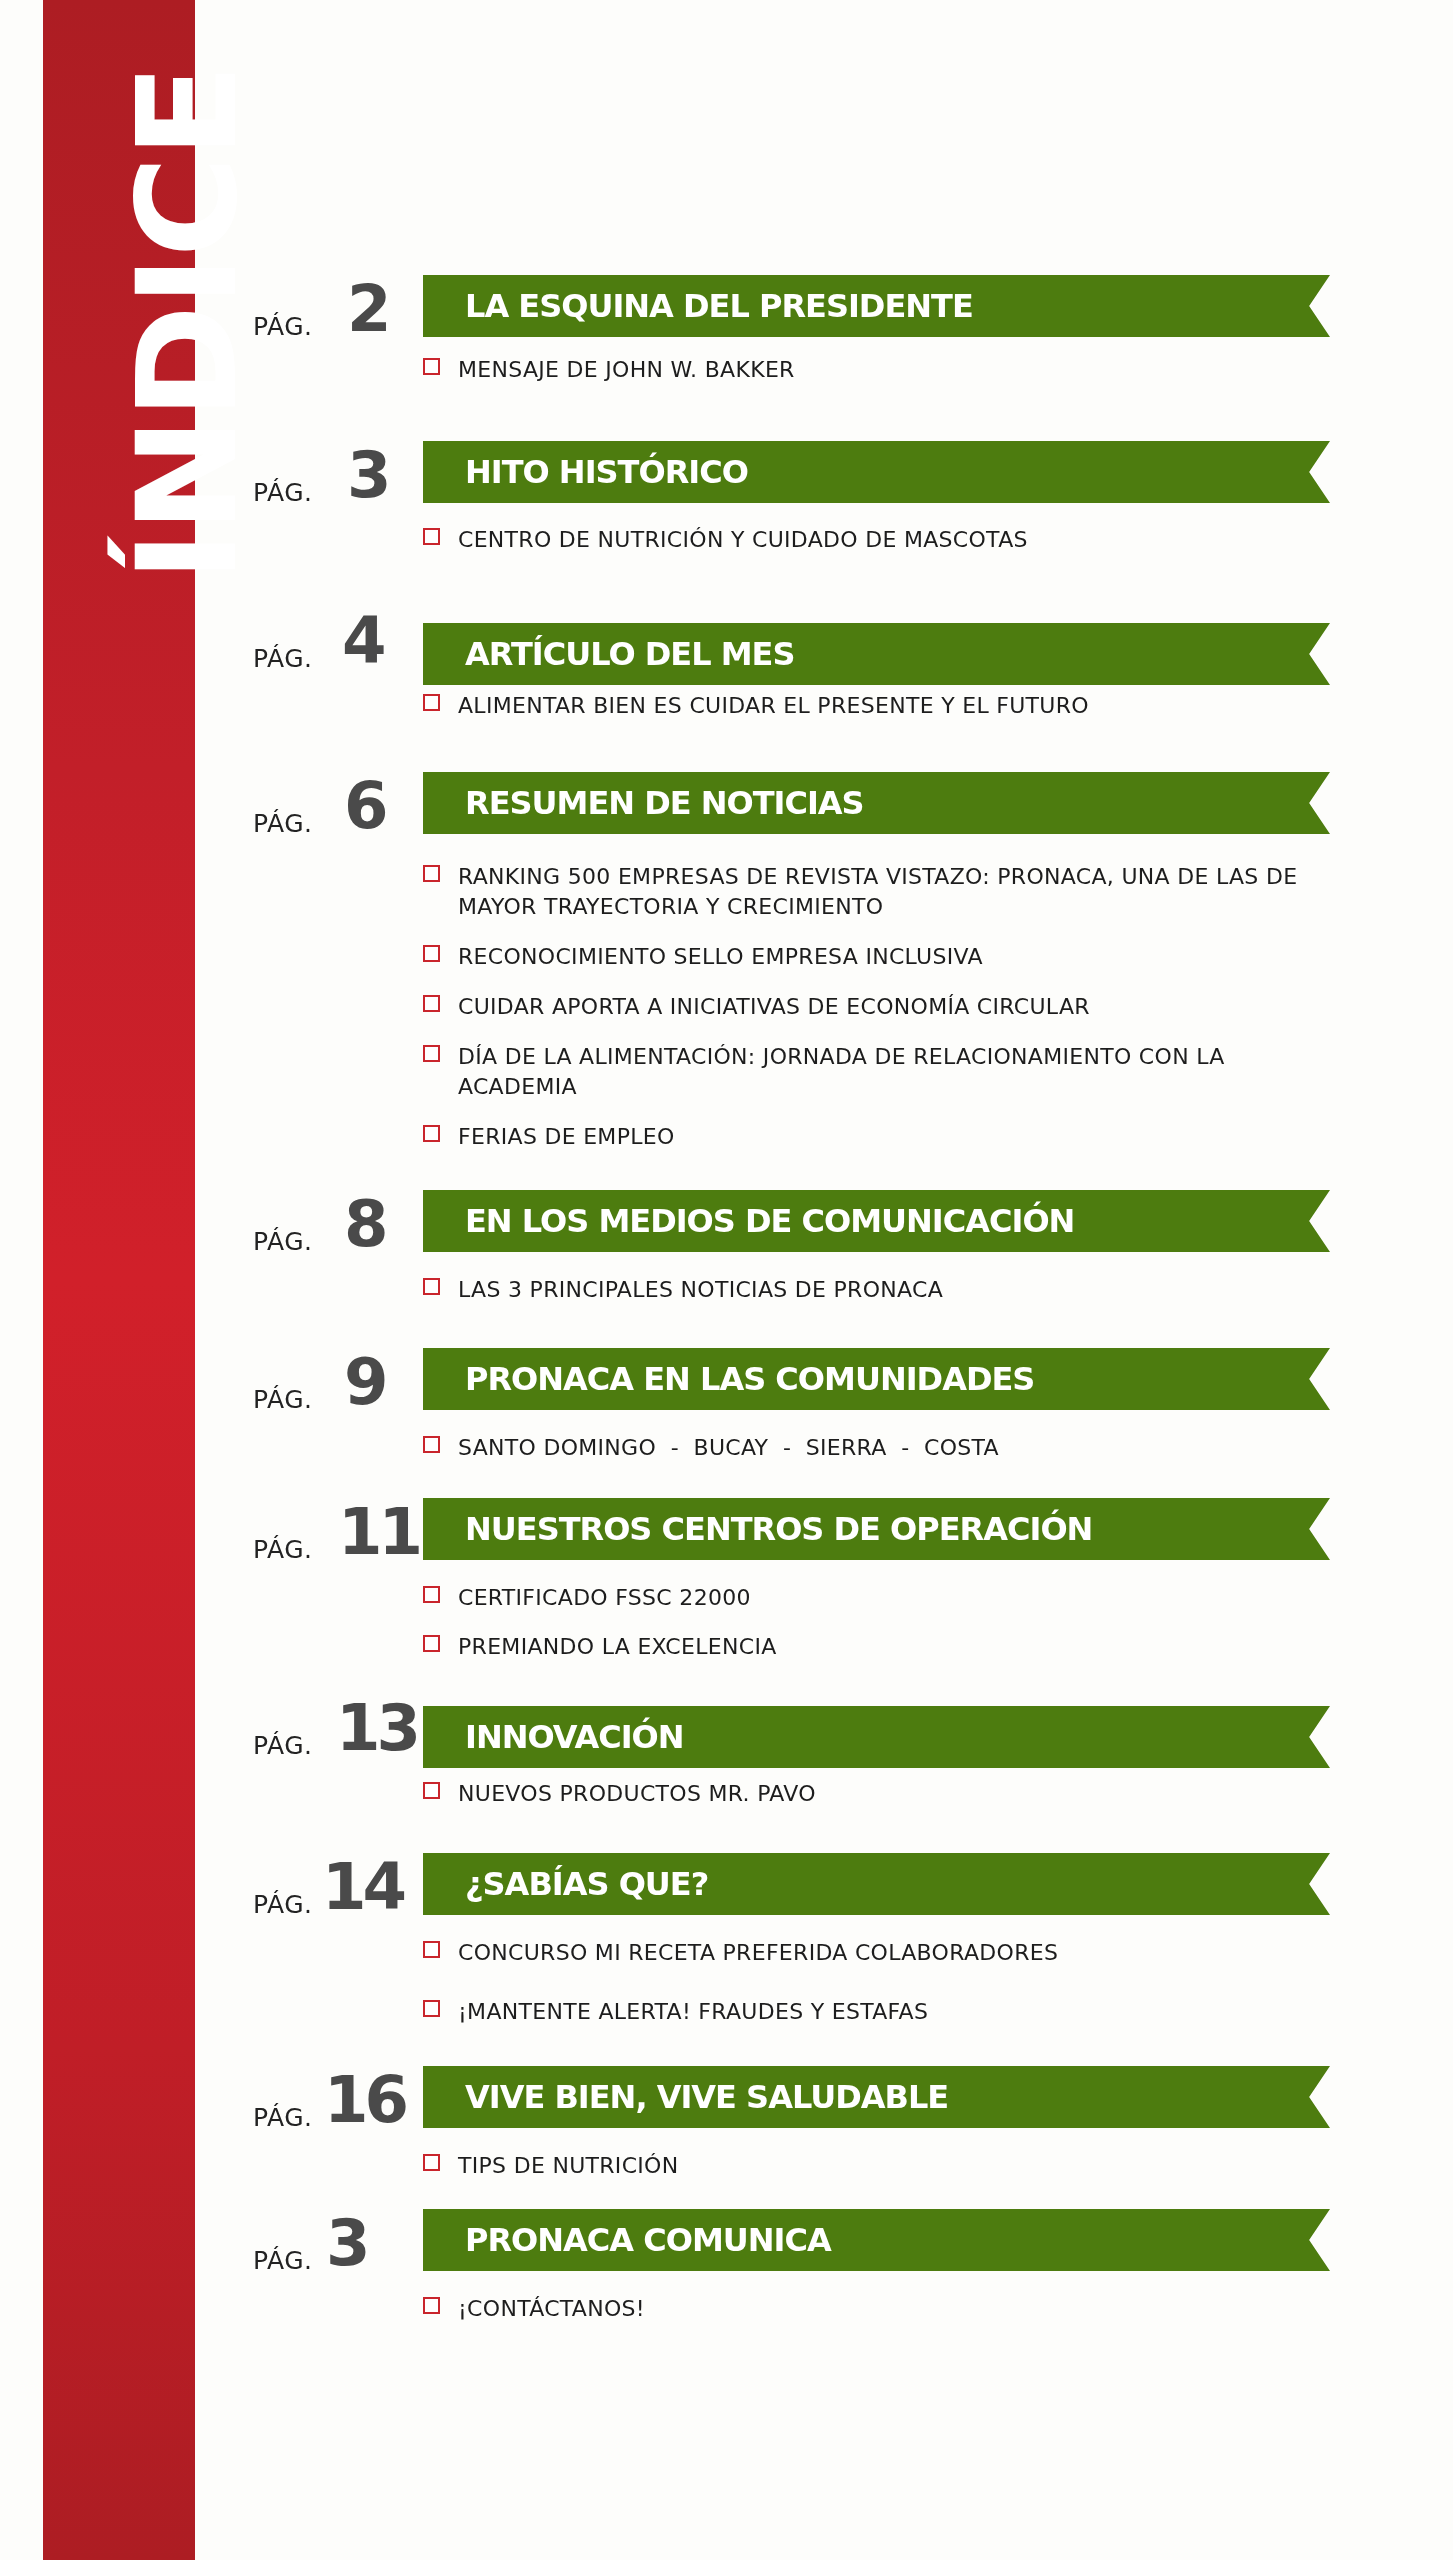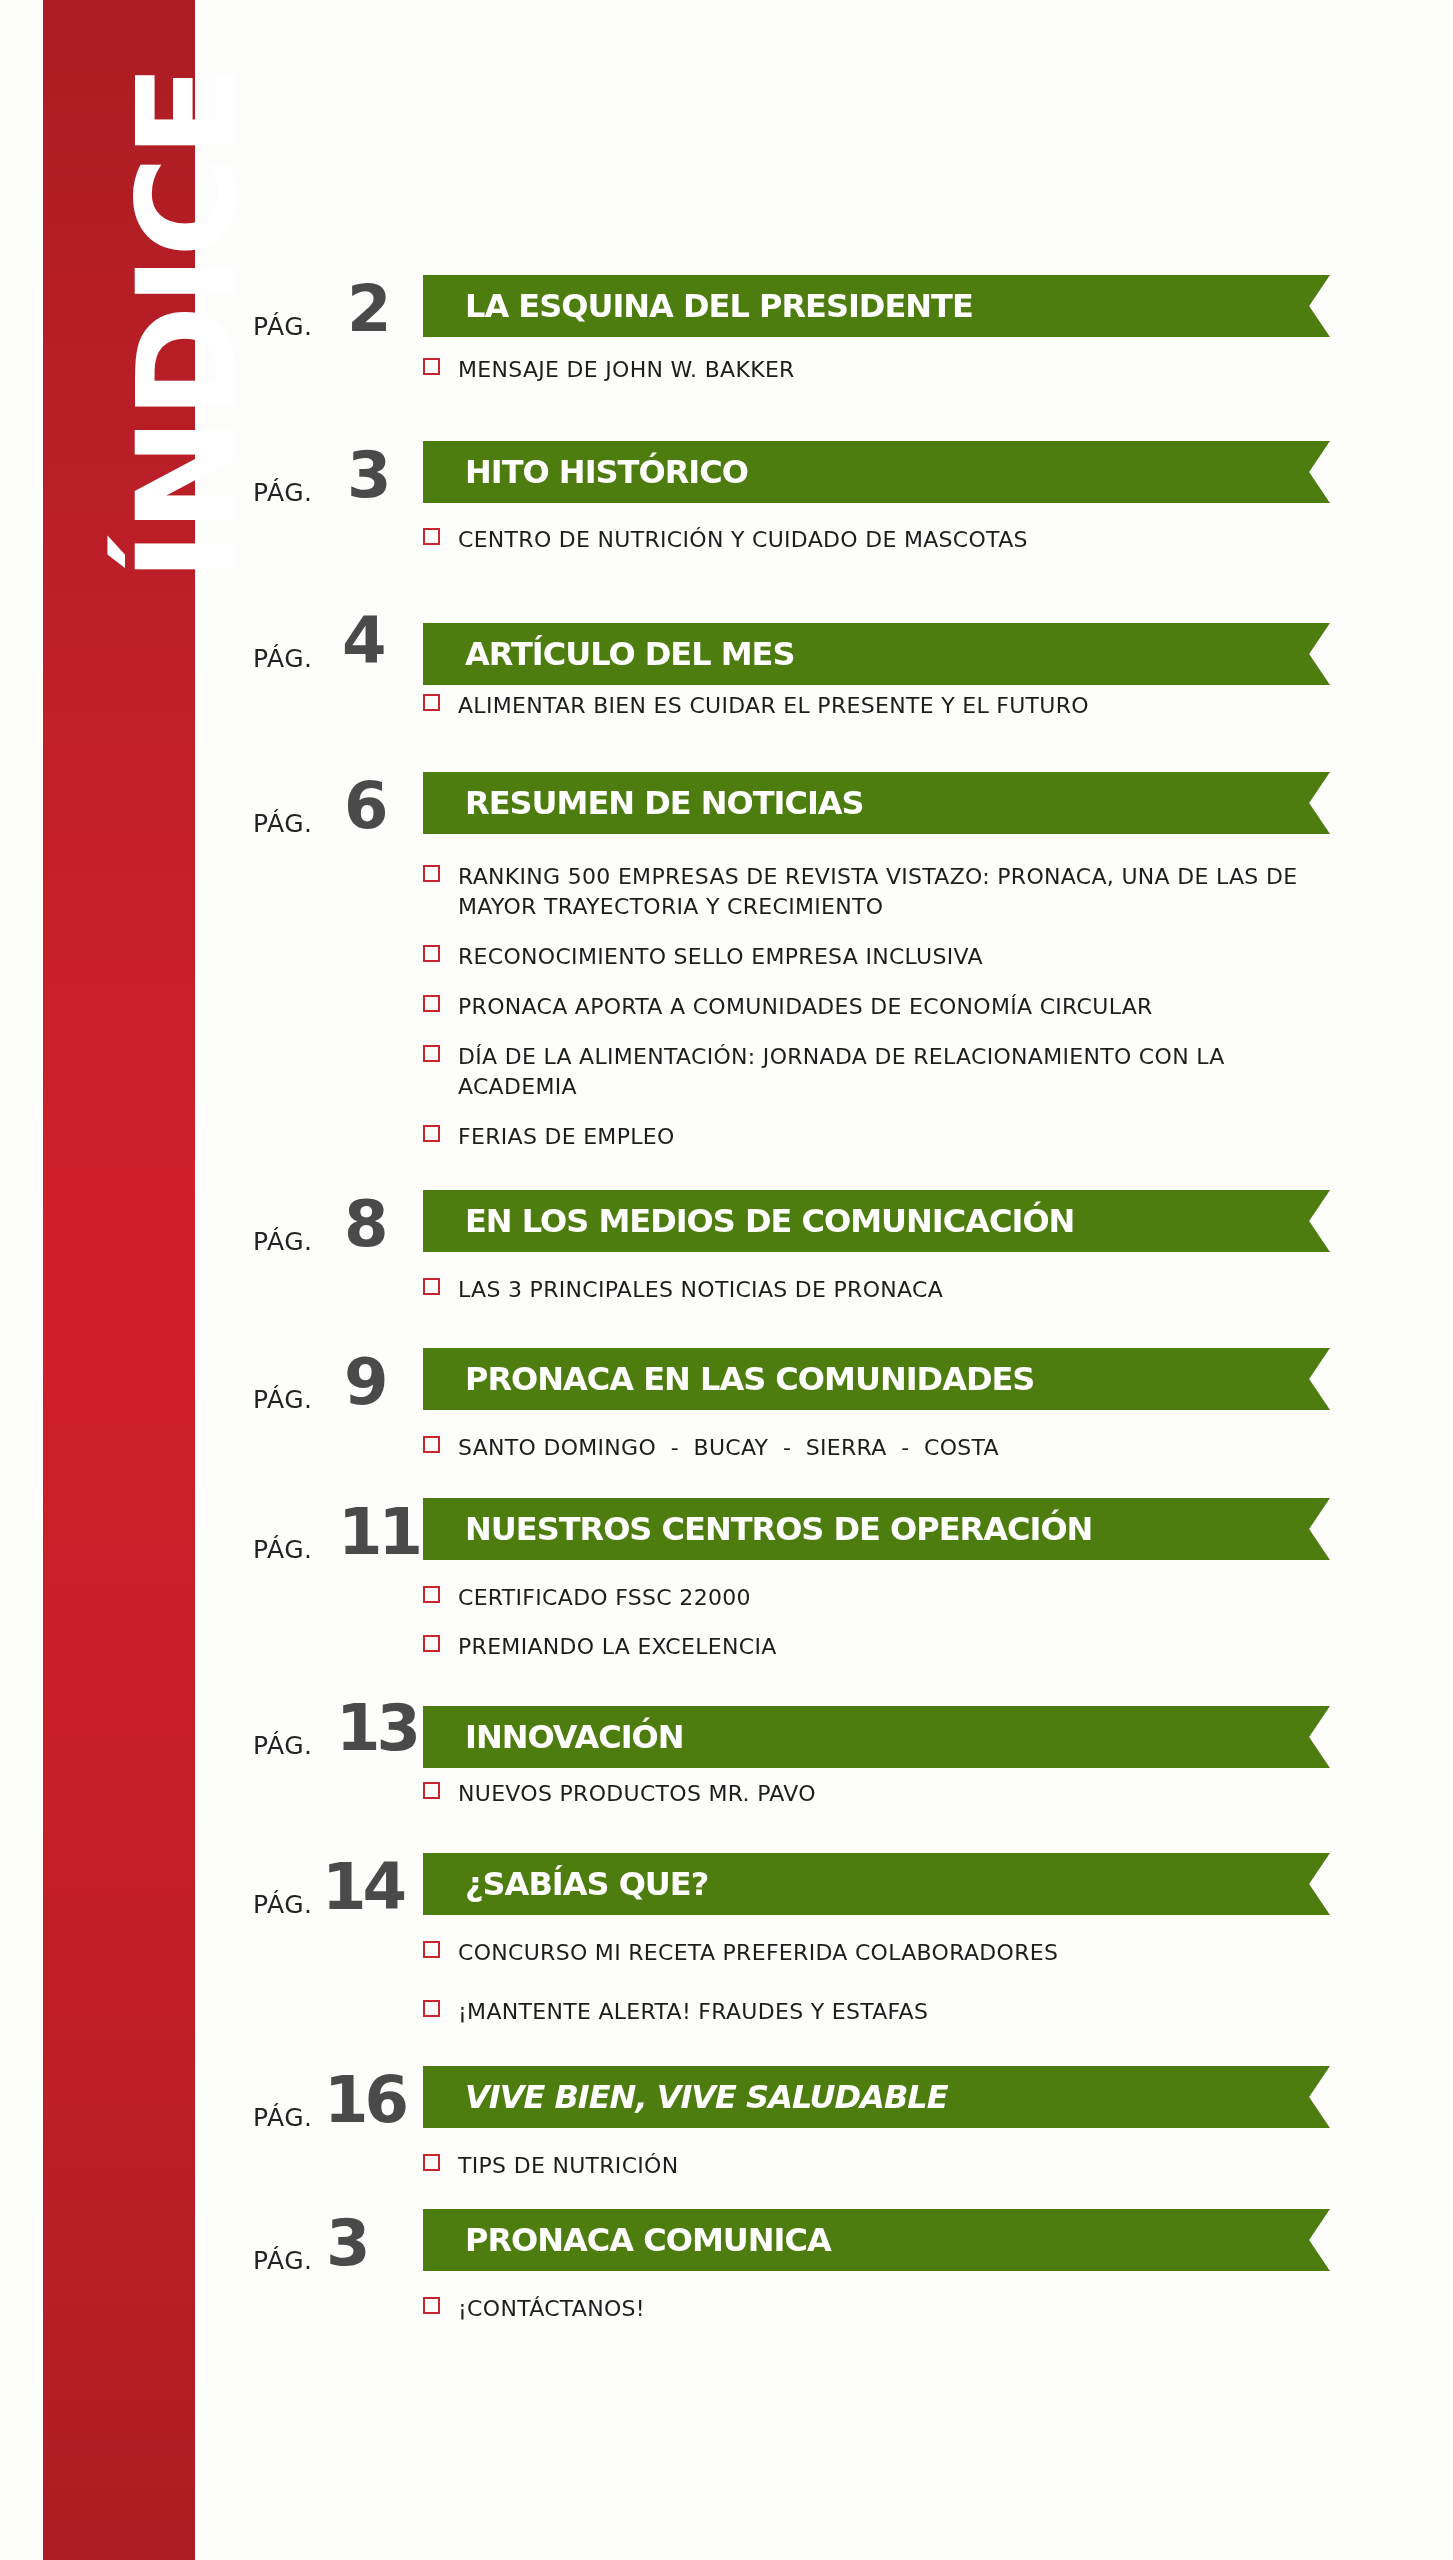--- a/index.html
+++ b/index.html
@@ -100,21 +100,21 @@
   <div class="item" style="top:90px;">
     <span class="checkbox"></span>
     <span class="item-text">RANKING 500 EMPRESAS DE REVISTA VISTAZO: PRONACA, UNA DE LAS DE MAYOR TRAYECTORIA Y CRECIMIENTO</span>
   </div>
   <div class="item" style="top:170px;">
     <span class="checkbox"></span>
     <span class="item-text">RECONOCIMIENTO SELLO EMPRESA INCLUSIVA</span>
   </div>
   <div class="item" style="top:220px;">
     <span class="checkbox"></span>
-    <span class="item-text">PRONACA APORTA A COMUNIDADES DE ECONOMÍA CIRCULAR</span>
+    <span class="item-text">CUIDAR APORTA A INICIATIVAS DE ECONOMÍA CIRCULAR</span>
   </div>
   <div class="item" style="top:270px;">
     <span class="checkbox"></span>
     <span class="item-text">DÍA DE LA ALIMENTACIÓN: JORNADA DE RELACIONAMIENTO CON LA ACADEMIA</span>
   </div>
   <div class="item" style="top:350px;">
     <span class="checkbox"></span>
     <span class="item-text">FERIAS DE EMPLEO</span>
   </div>
 </div>
@@ -183,21 +183,21 @@
   </div>
   <div class="item" style="top:144px;">
     <span class="checkbox"></span>
     <span class="item-text">¡MANTENTE ALERTA! FRAUDES Y ESTAFAS</span>
   </div>
 </div>
 
 <div class="section" style="top:2066px;">
   <span class="pag-label" style="top:37px;">PÁG.</span>
   <span class="pag-num" style="left:324px; top:2px;">16</span>
-  <div class="ribbon" style="top:0;font-style:italic;">
+  <div class="ribbon" style="top:0;">
     <span class="ribbon-text">VIVE BIEN, VIVE SALUDABLE</span>
   </div>
   <div class="item" style="top:85px;">
     <span class="checkbox"></span>
     <span class="item-text">TIPS DE NUTRICIÓN</span>
   </div>
 </div>
 
 <div class="section" style="top:2209px;">
   <span class="pag-label" style="top:37px;">PÁG.</span>

